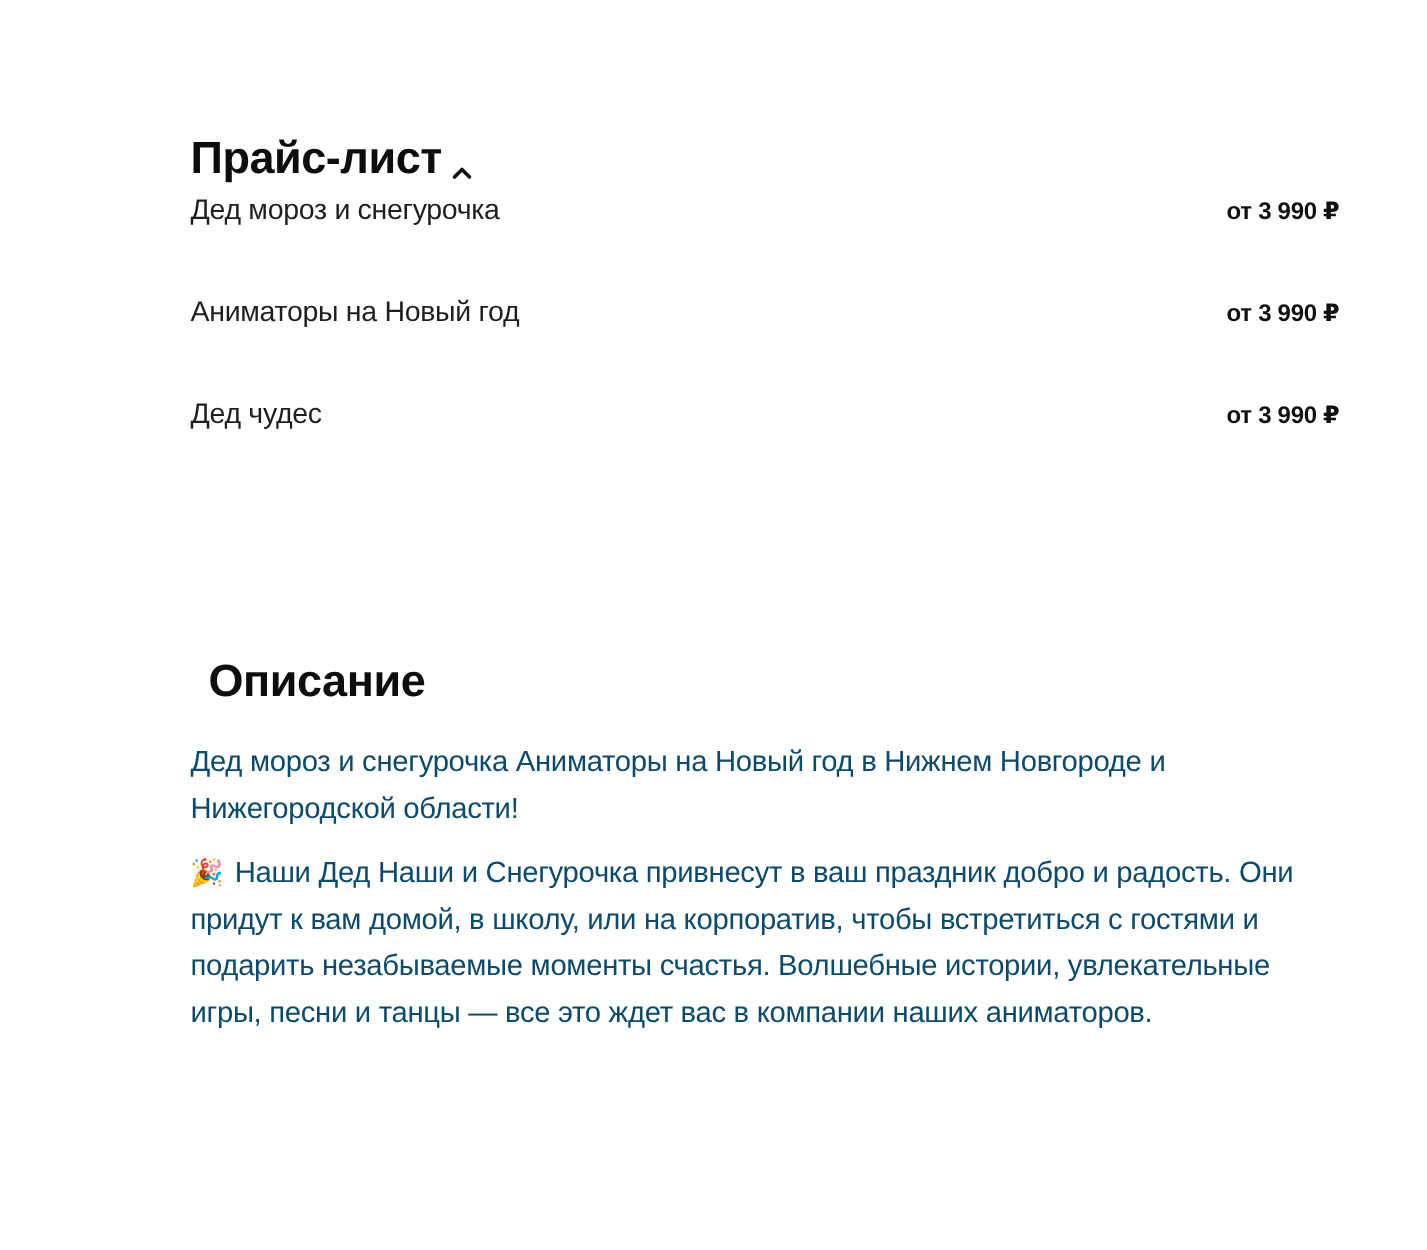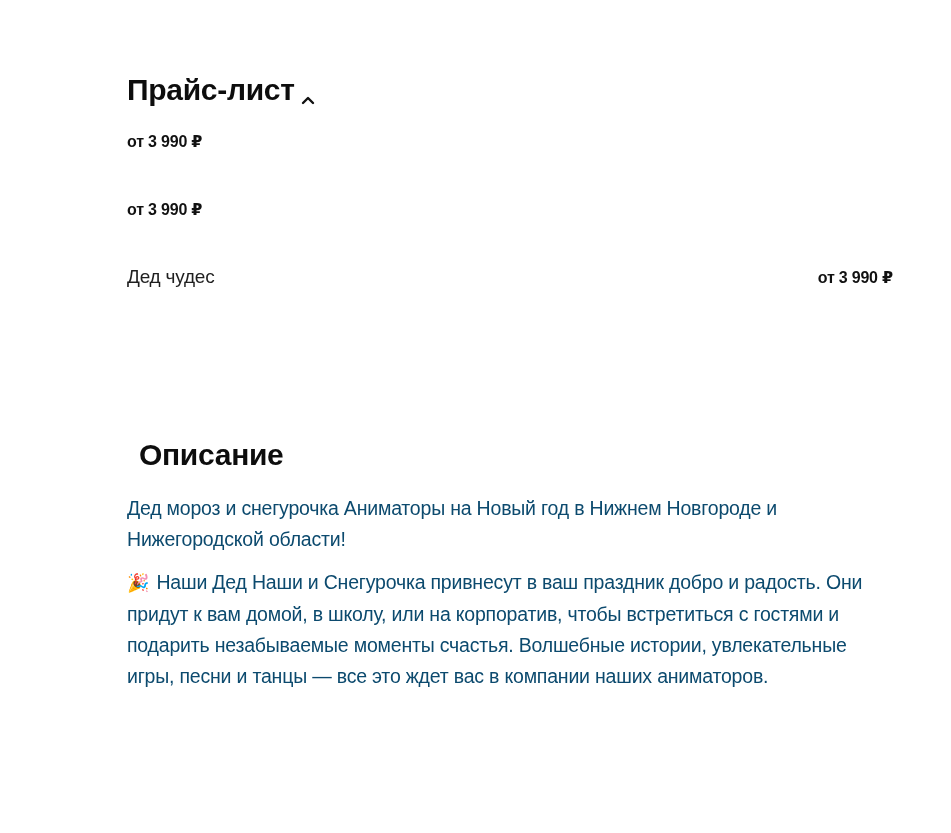--- a/index.html
+++ b/index.html
@@ -26,21 +26,21 @@
       font-size: 30px;
       color: #0d0d0d;
       letter-spacing: -0.3px;
       margin: 0;
       display: flex;
       align-items: center;
       line-height: 36px;
     }
     .price-title {
       position: absolute;
-      top: 72px;
+      top: 88px;
       left: 0;
     }
     .chevron {
       display: inline-block;
       width: 18px;
       height: 18px;
       margin-left: 4px;
       cursor: pointer;
     }
     .price-list {
@@ -103,23 +103,25 @@
     <span>Прайс-лист</span>
     <span class="chevron">
       <svg width="18" height="18" viewBox="0 0 18 18">
         <polyline points="4,12 9,7 14,12" fill="none" stroke="#111" stroke-width="2.4" stroke-linecap="round" stroke-linejoin="round"></polyline>
       </svg>
     </span>
   </h2>
 
   <ul class="price-list">
     <li class="price-row">
+      <span class="price-name">Дед мороз и снегурочка</span>
       <span class="price-value">от 3 990 ₽</span>
     </li>
     <li class="price-row">
+      <span class="price-name">Аниматоры на Новый год</span>
       <span class="price-value">от 3 990 ₽</span>
     </li>
     <li class="price-row">
       <span class="price-name">Дед чудес</span>
       <span class="price-value">от 3 990 ₽</span>
     </li>
   </ul>
 
   <h2 class="section-title desc-title">Описание</h2>
 

